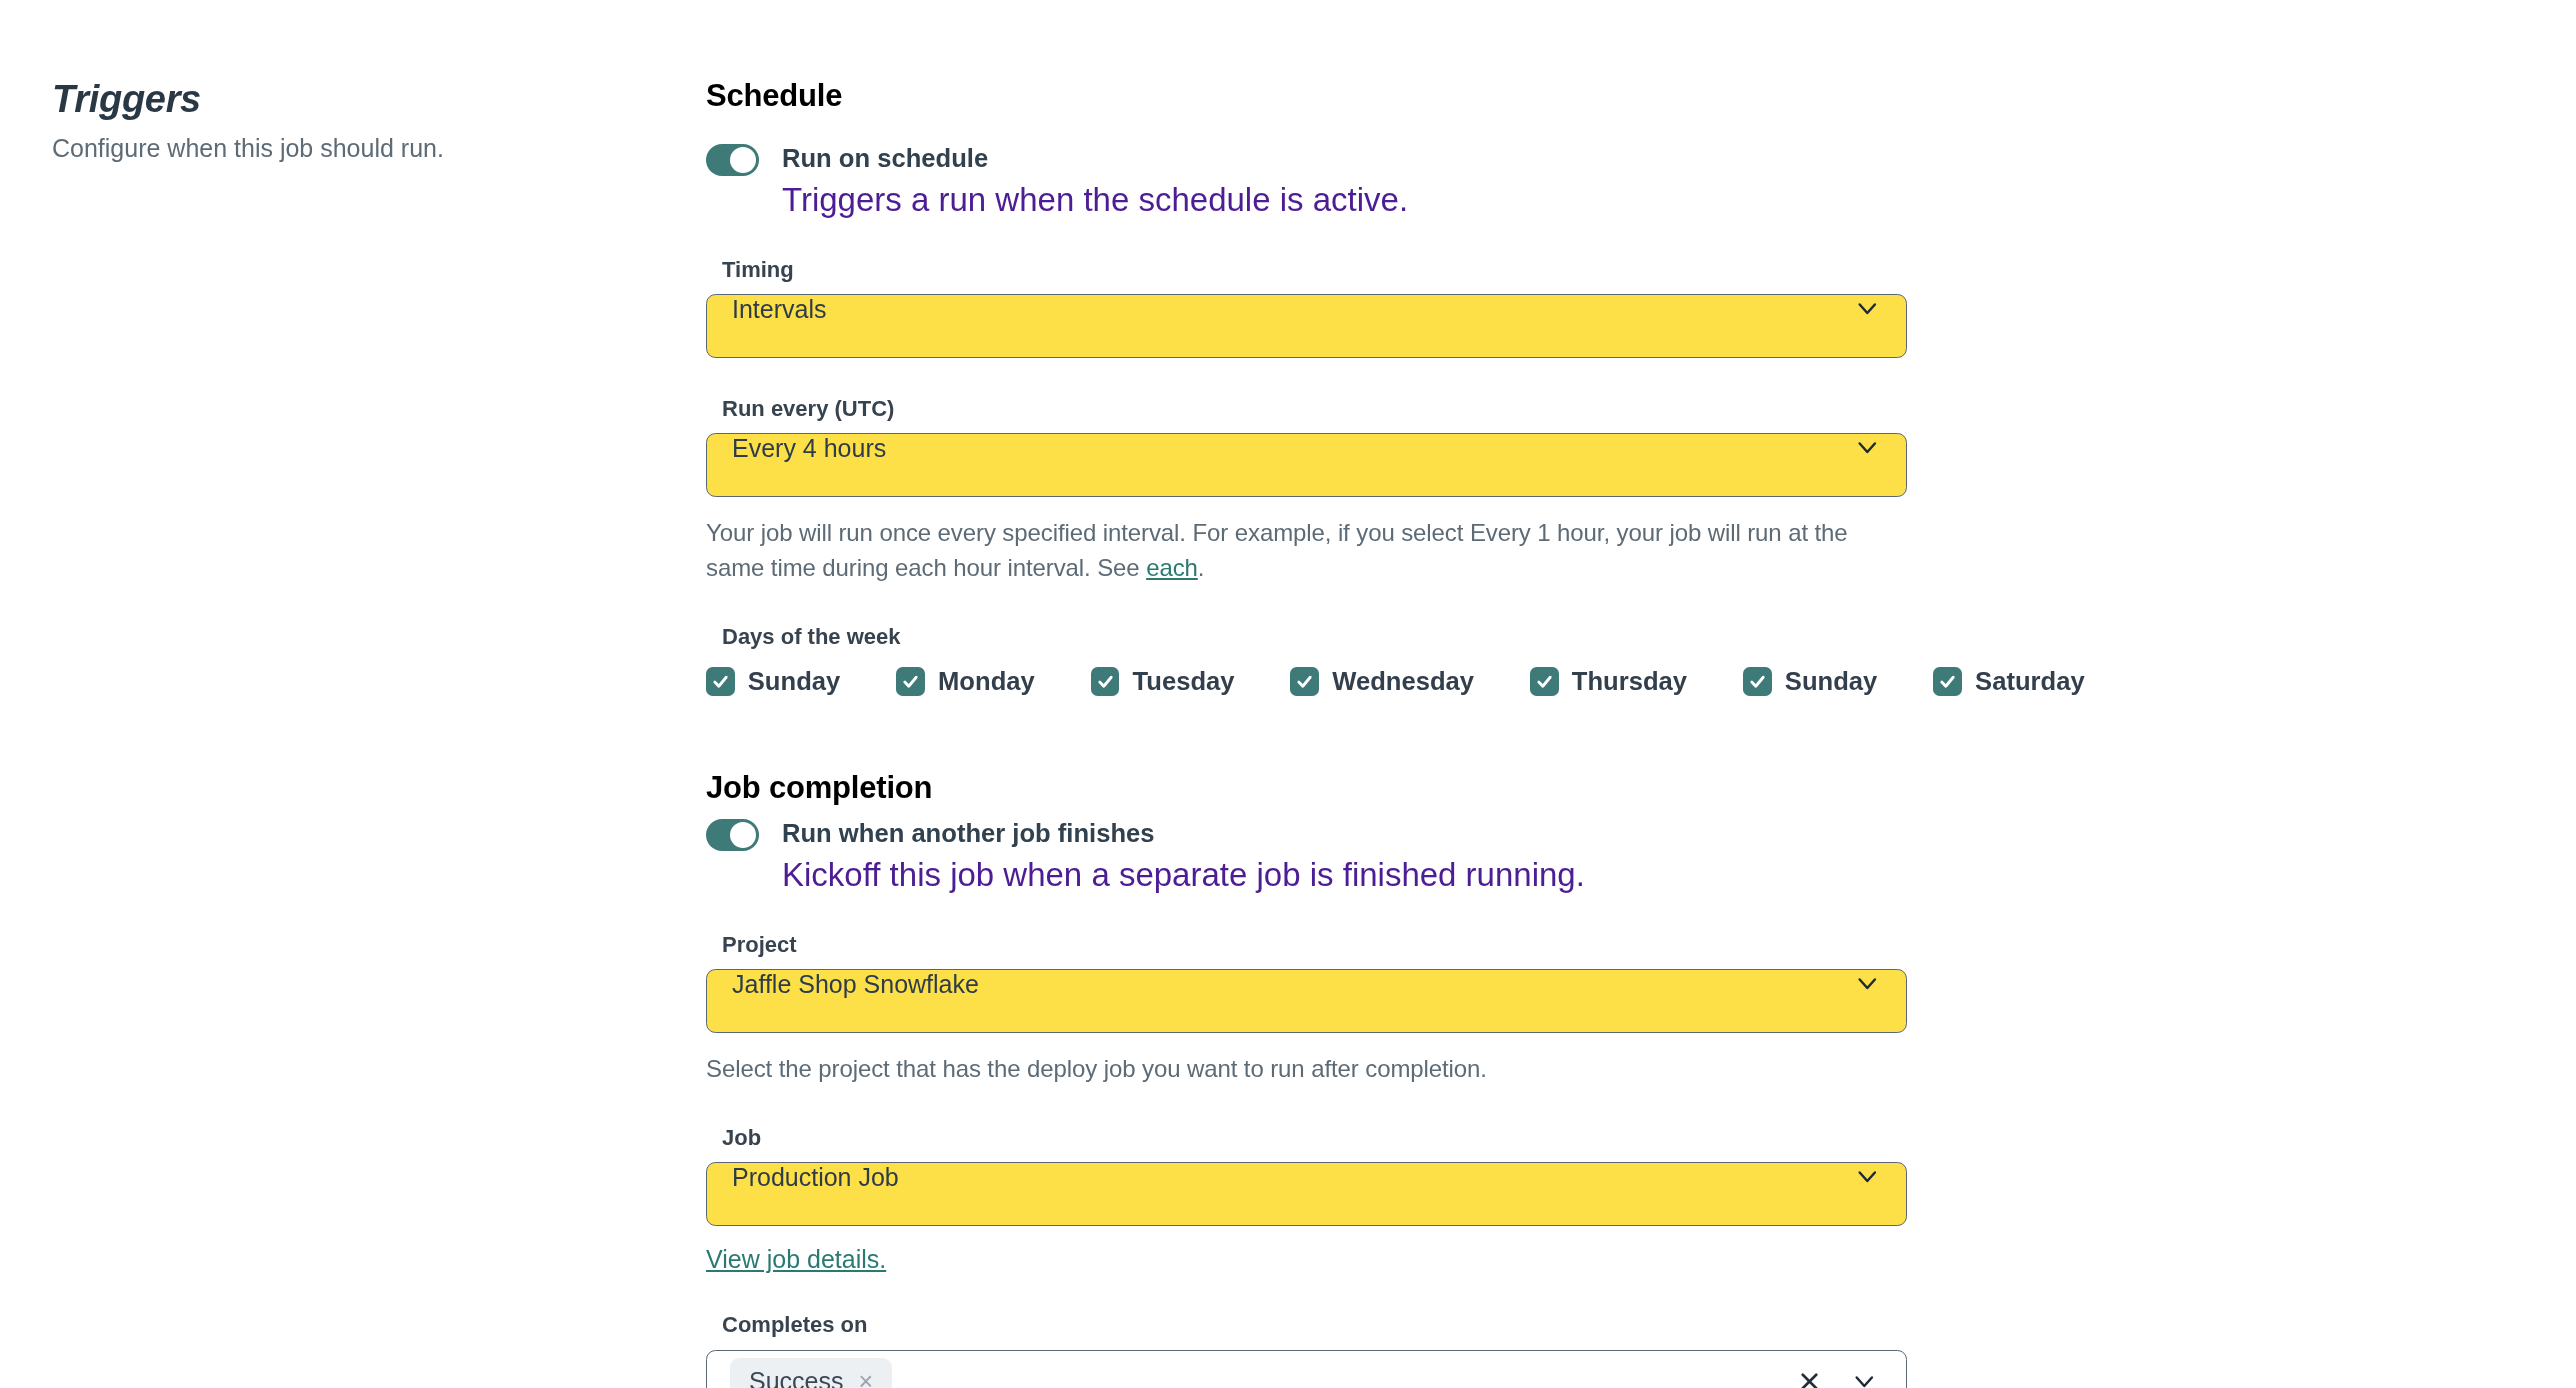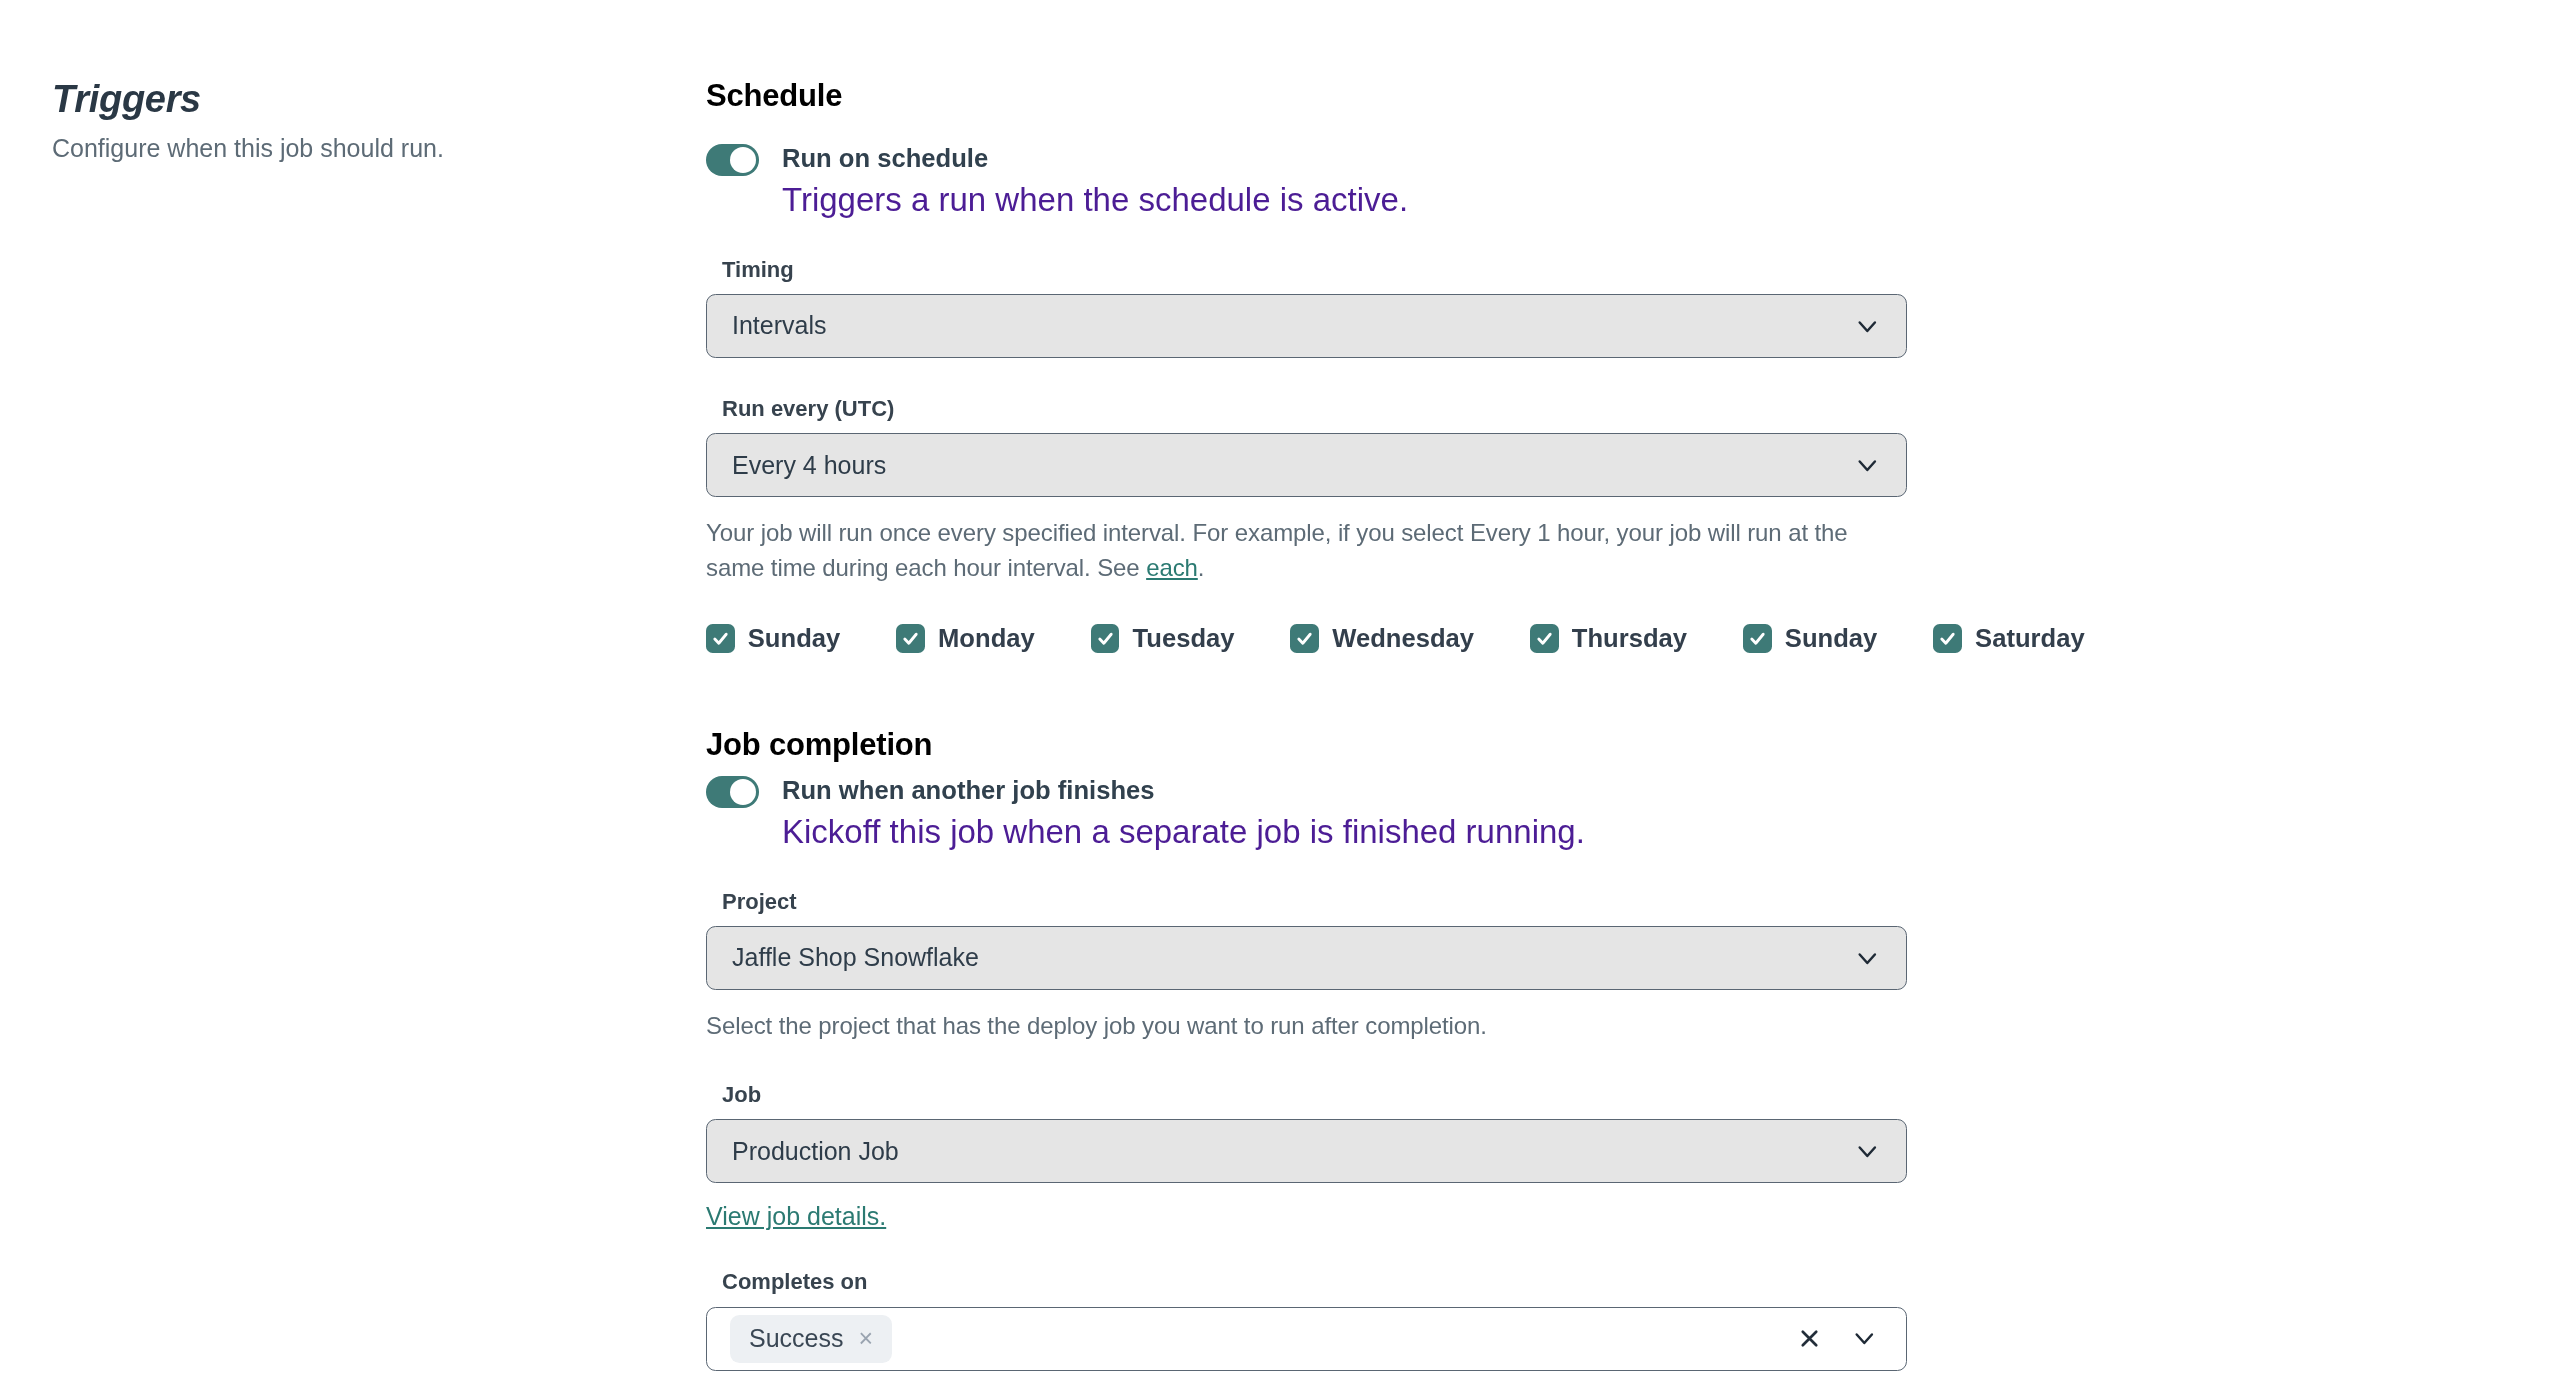--- a/index.html
+++ b/index.html
@@ -72,23 +72,22 @@
     font-weight: 700;
     color: #37434e;
     margin-bottom: 11.4px;
     margin-left: 16px;
   }
   .select {
     width: 100%;
     height: 64px;
     border: 1.9px solid #5a6673;
     border-radius: 9.5px;
-    background: #e5e5e5;
-    display: flex;
-    align-items: center;
+    background: #fde047;
+    display: flex;
     justify-content: space-between;
     padding: 0 25px;
     font-size: 25px;
     color: #2e3c49;
     cursor: pointer;
   }
   .chev { flex: 0 0 auto; }
   .help-text {
     margin-top: 19px;
     font-size: 24px;
@@ -199,20 +198,21 @@
         <div class="select">
           <span>Every 4 hours</span>
           <svg class="chev" width="26.6" height="26.6" viewBox="0 0 28 28">
               <polyline points="6,10 14,19 22,10" fill="none" stroke="#1f2a36" stroke-width="2.6" stroke-linecap="round" stroke-linejoin="round"></polyline>
             </svg>
         </div>
         <p class="help-text"><span>Your job will run once every specified interval. For example, if you select Every 1 hour, your job will run at the same time during each hour interval. See </span><a>each</a><span>.</span></p>
       </div>
 
       <div class="field">
+        <span class="field-label">Days of the week</span>
         <div class="days-row">
           <label class="day-item">
             <span class="checkbox">
                 <svg width="19" height="19" viewBox="0 0 20 20">
                   <polyline points="4,10.5 8.2,15 16,5.5" fill="none" stroke="#ffffff" stroke-width="3" stroke-linecap="round" stroke-linejoin="round"></polyline>
                 </svg>
               </span>
             <span class="day-label">Sunday</span>
           </label>
           <label class="day-item">

